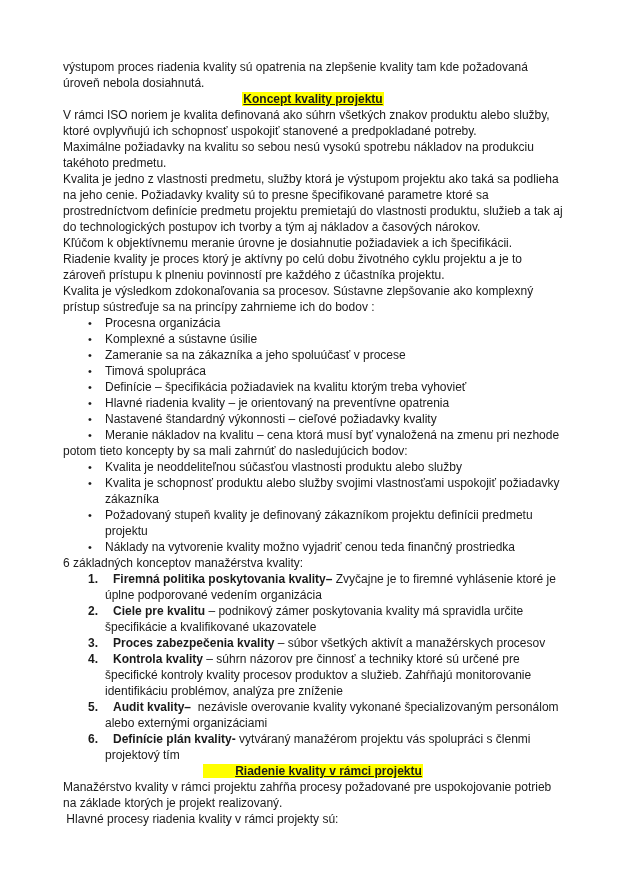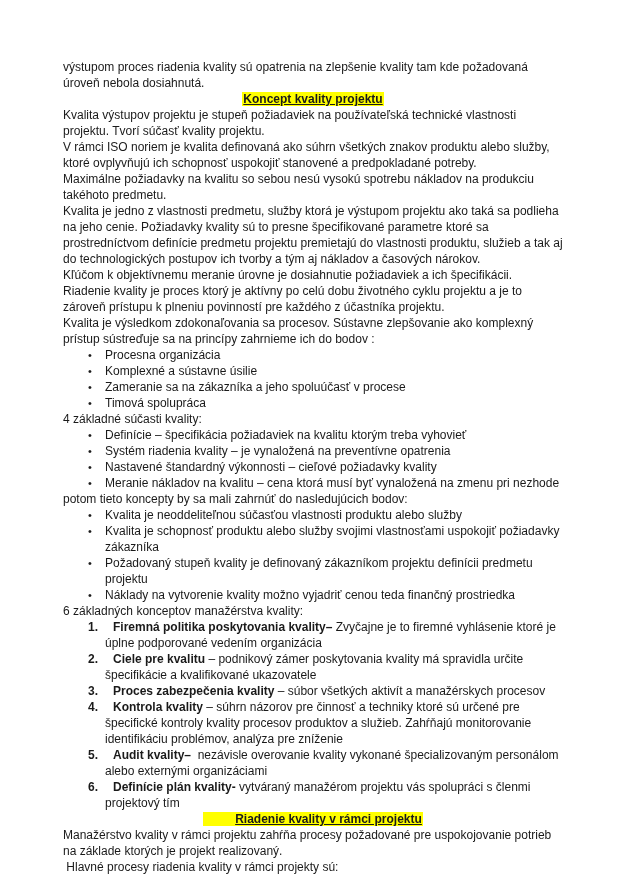--- a/index.html
+++ b/index.html
@@ -57,37 +57,35 @@
   .blist .marker { font-size: 11px; }
   .nlist .marker { font-weight: bold; }
 </style>
 </head>
 <body>
 
 <div class="page">
   <div class="doc-body">
       <div class="para"><span>výstupom proces riadenia kvality sú opatrenia na zlepšenie kvality tam kde požadovaná úroveň nebola dosiahnutá.</span></div>
       <div class="heading"><span class="hl" style="background: rgb(255, 255, 0);">Koncept kvality projektu</span></div>
-      <div class="para"><span>Kvalita výstupov projektu je stupeň požiadaviek na používateľská technické vlastnosti projektu. Tvorí súčasť kvality projektu.</span></div>
       <div class="para"><span>V rámci ISO noriem je kvalita definovaná ako súhrn všetkých znakov produktu alebo služby, ktoré ovplyvňujú ich schopnosť uspokojiť stanovené a predpokladané potreby.</span></div>
       <div class="para"><span>Maximálne požiadavky na kvalitu so sebou nesú vysokú spotrebu nákladov na produkciu takéhoto predmetu.</span></div>
       <div class="para"><span>Kvalita je jedno z vlastnosti predmetu, služby ktorá je výstupom projektu ako taká sa podlieha na jeho cenie. Požiadavky kvality sú to presne špecifikované parametre ktoré sa prostredníctvom definície predmetu projektu premietajú do vlastnosti produktu, služieb a tak aj do technologických postupov ich tvorby a tým aj nákladov a časových nárokov.</span></div>
       <div class="para"><span>Kľúčom k objektívnemu meranie úrovne je dosiahnutie požiadaviek a ich špecifikácii.</span></div>
       <div class="para"><span>Riadenie kvality je proces ktorý je aktívny po celú dobu životného cyklu projektu a je to zároveň prístupu k plneniu povinností pre každého z účastníka projektu.</span></div>
       <div class="para"><span>Kvalita je výsledkom zdokonaľovania sa procesov. Sústavne zlepšovanie ako komplexný prístup sústreďuje sa na princípy zahrnieme ich do bodov :</span></div>
       <ul class="blist">
         <li><span class="marker">•</span><span><span>Procesna organizácia</span></span></li>
         <li><span class="marker">•</span><span><span>Komplexné a sústavne úsilie</span></span></li>
         <li><span class="marker">•</span><span><span>Zameranie sa na zákazníka a jeho spoluúčasť v procese</span></span></li>
         <li><span class="marker">•</span><span><span>Timová spolupráca</span></span></li>
       </ul>
-      <div class="para"><span>4 základné súčasti kvality:</span></div>
       <ul class="blist">
         <li><span class="marker">•</span><span><span>Definície – špecifikácia požiadaviek na kvalitu ktorým treba vyhovieť</span></span></li>
-        <li><span class="marker">•</span><span><span>Systém riadenia kvality – je vynaložená na preventívne opatrenia</span></span></li>
+        <li><span class="marker">•</span><span><span>Hlavné riadenia kvality – je orientovaný na preventívne opatrenia</span></span></li>
         <li><span class="marker">•</span><span><span>Nastavené štandardný výkonnosti – cieľové požiadavky kvality</span></span></li>
         <li><span class="marker">•</span><span><span>Meranie nákladov na kvalitu – cena ktorá musí byť vynaložená na zmenu pri nezhode</span></span></li>
       </ul>
       <div class="para"><span>potom tieto koncepty by sa mali zahrnúť do nasledujúcich bodov:</span></div>
       <ul class="blist">
         <li><span class="marker">•</span><span><span>Kvalita je neoddeliteľnou súčasťou vlastnosti produktu alebo služby</span></span></li>
         <li><span class="marker">•</span><span><span>Kvalita je schopnosť produktu alebo služby svojimi vlastnosťami uspokojiť požiadavky zákazníka</span></span></li>
         <li><span class="marker">•</span><span><span>Požadovaný stupeň kvality je definovaný zákazníkom projektu definícii predmetu projektu</span></span></li>
         <li><span class="marker">•</span><span><span>Náklady na vytvorenie kvality možno vyjadriť cenou teda finančný prostriedka</span></span></li>
       </ul>

